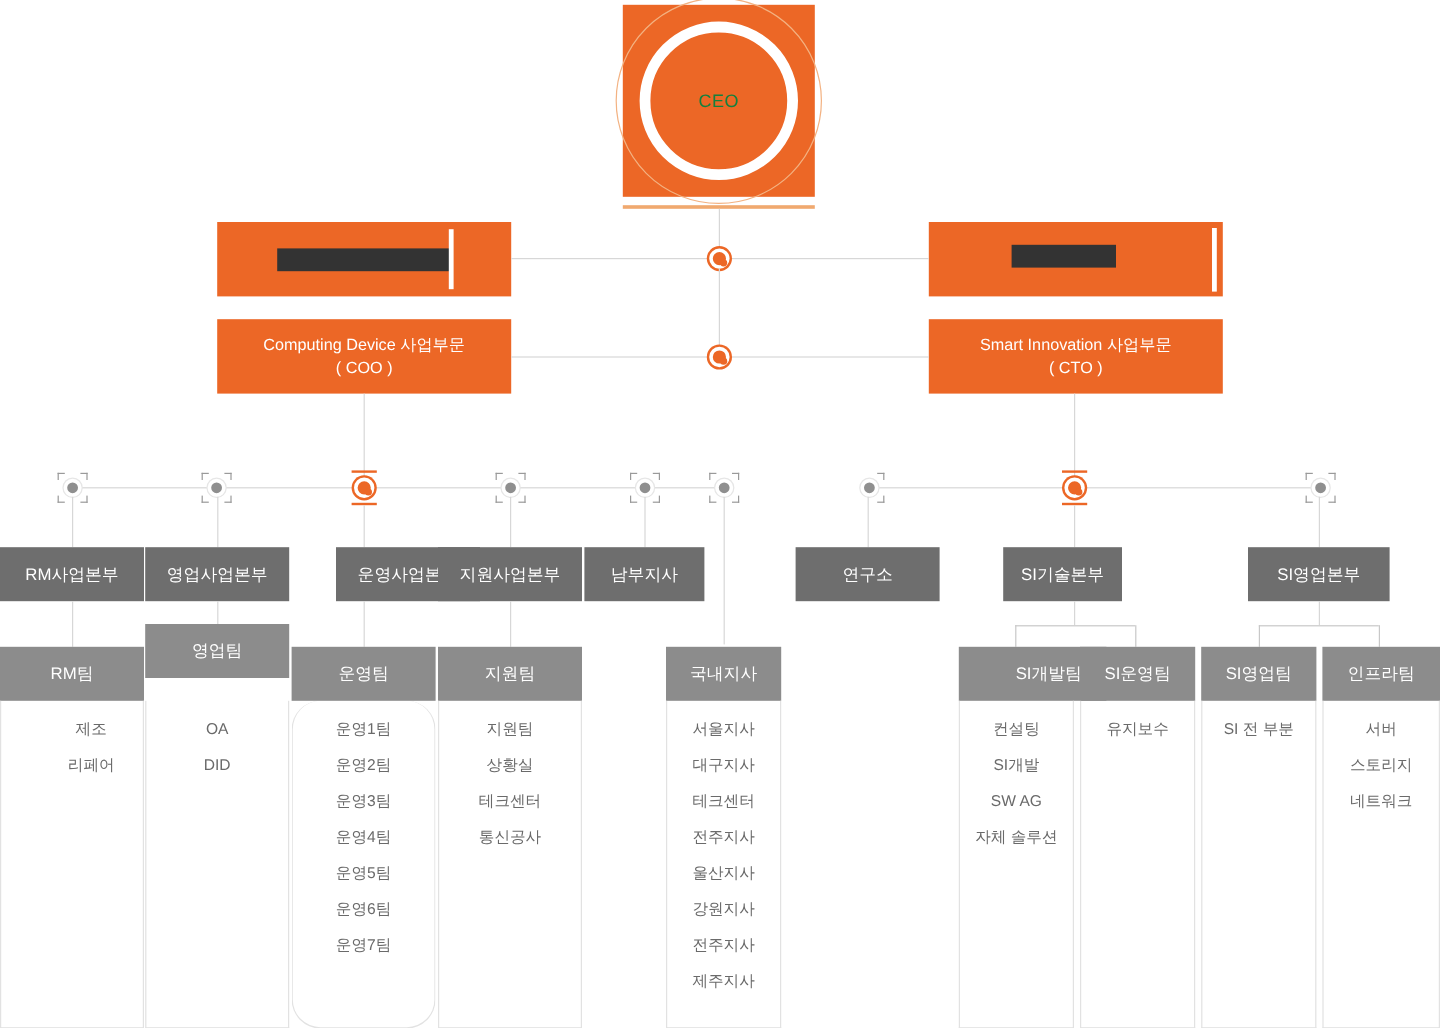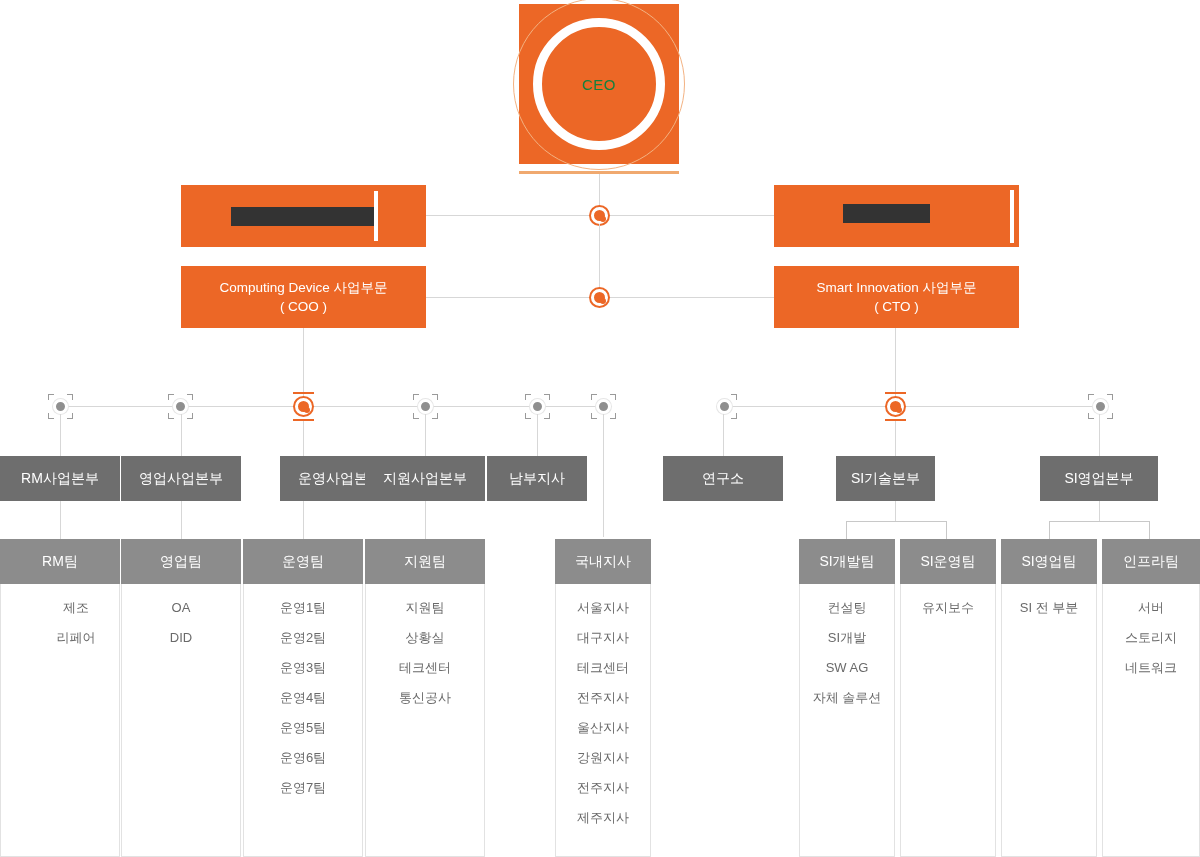--- a/index.html
+++ b/index.html
@@ -254,54 +254,54 @@
   <div class="vline" style="left:946px;top:521px;height:18px;background:#c8c8c8;"></div>
 
   <div class="vline" style="left:1099px;top:501px;height:20px;"></div>
   <div class="hline" style="left:1049px;top:521px;width:100px;height:1px;background:#c8c8c8;"></div>
   <div class="vline" style="left:1049px;top:521px;height:18px;background:#c8c8c8;"></div>
   <div class="vline" style="left:1149px;top:521px;height:18px;background:#c8c8c8;"></div>
 
   <div class="tbox" style="left:0px;top:539px;width:120px;height:45px;">
     <span>RM팀</span>
     </div>
-  <div class="tbox" style="left:121px;top:539px;width:120px;height:45px;">
+  <div class="tbox" style="left:121px;top:520px;width:120px;height:45px;">
     <span>영업팀</span>
     </div>
   <div class="tbox" style="left:243px;top:539px;width:120px;height:45px;">
     <span>운영팀</span>
     </div>
   <div class="tbox" style="left:365px;top:539px;width:120px;height:45px;">
     <span>지원팀</span>
     </div>
   <div class="tbox" style="left:555px;top:539px;width:96px;height:45px;">
     <span>국내지사</span>
     </div>
-  <div class="tbox" style="left:799px;top:539px;width:96px;height:45px;">
+  <div class="tbox" style="left:799px;top:539px;width:96px;height:45px;padding-left:27px;">
     <span>SI개발팀</span>
     </div>
   <div class="tbox" style="left:900px;top:539px;width:96px;height:45px;">
     <span>SI운영팀</span>
     </div>
   <div class="tbox" style="left:1001px;top:539px;width:96px;height:45px;">
     <span>SI영업팀</span>
     </div>
   <div class="tbox" style="left:1102px;top:539px;width:98px;height:45px;">
     <span>인프라팀</span>
     </div>
 
   <div class="leafcol" style="left:0px;top:584px;width:120px;height:273px;padding-left:32px;">
       <span>제조</span>
       <span>리페어</span>
     </div>
   <div class="leafcol" style="left:121px;top:584px;width:120px;height:273px;">
       <span>OA</span>
       <span>DID</span>
     </div>
-  <div class="leafcol" style="left:243px;top:584px;width:120px;height:273px;">
+  <div class="leafcol" style="left:243px;top:584px;width:120px;height:273px;border-radius:24px;">
       <span>운영1팀</span>
       <span>운영2팀</span>
       <span>운영3팀</span>
       <span>운영4팀</span>
       <span>운영5팀</span>
       <span>운영6팀</span>
       <span>운영7팀</span>
     </div>
   <div class="leafcol" style="left:365px;top:584px;width:120px;height:273px;">
       <span>지원팀</span>

